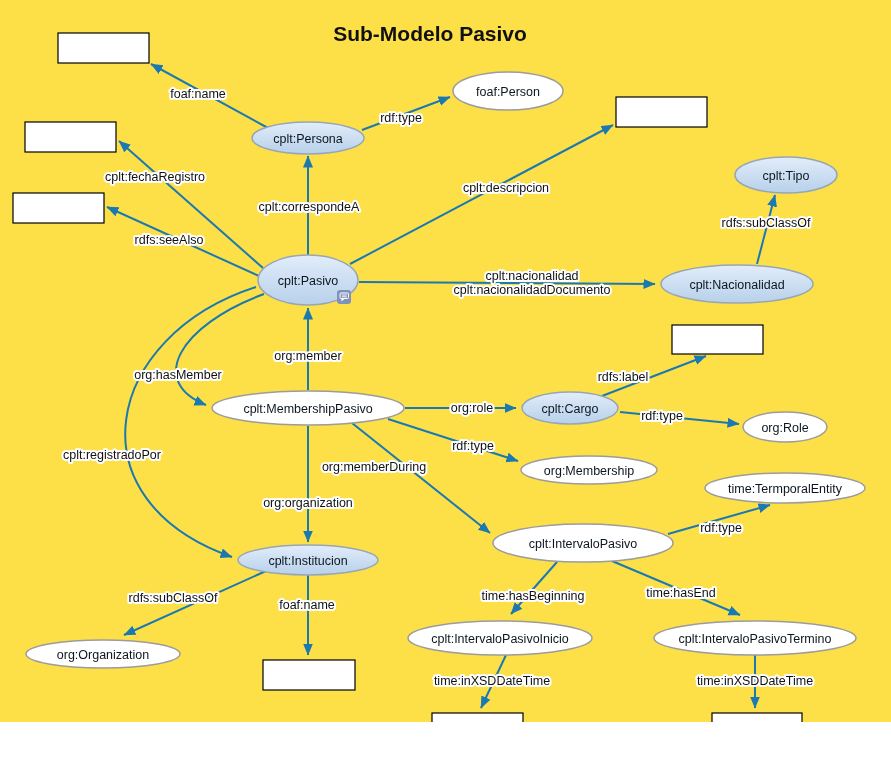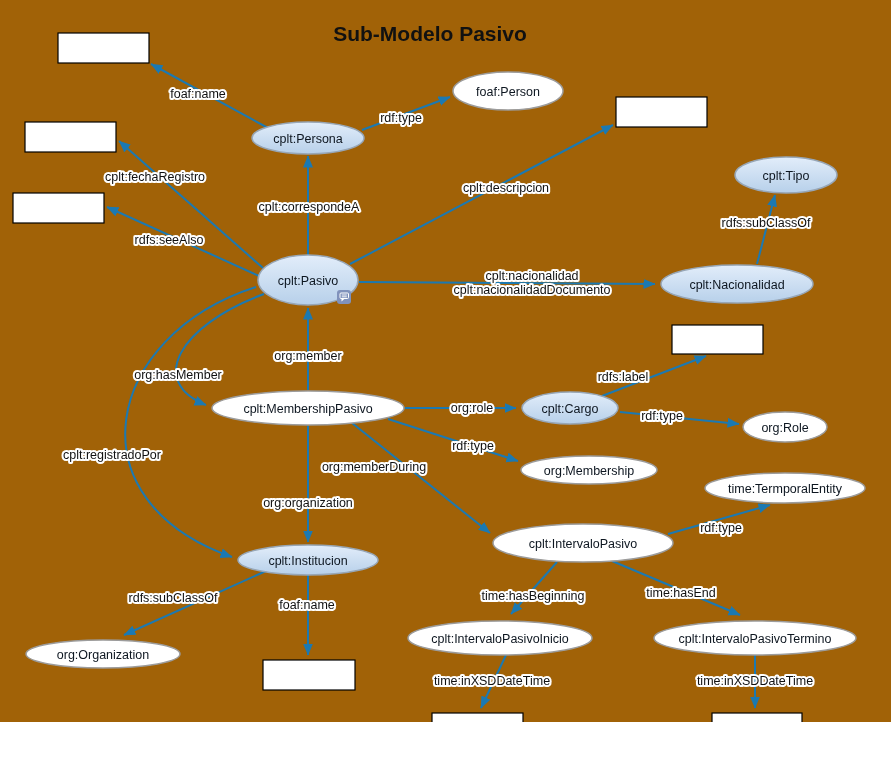--- a/index.html
+++ b/index.html
@@ -5,21 +5,21 @@
   html, body {
     margin: 0;
     padding: 0;
     background: #ffffff;
     font-family: "Liberation Sans", sans-serif;
   }
   .canvas-wrap {
     position: relative;
     width: 891px;
     height: 722px;
-    background: #a16207;
+    background: #fde047;
   }
   svg { display: block; }
   .edge {
     fill: none;
     stroke: #1b79b2;
     stroke-width: 2;
   }
   .edge-label {
     font-family: "Liberation Sans", sans-serif;
     font-size: 12.5px;

